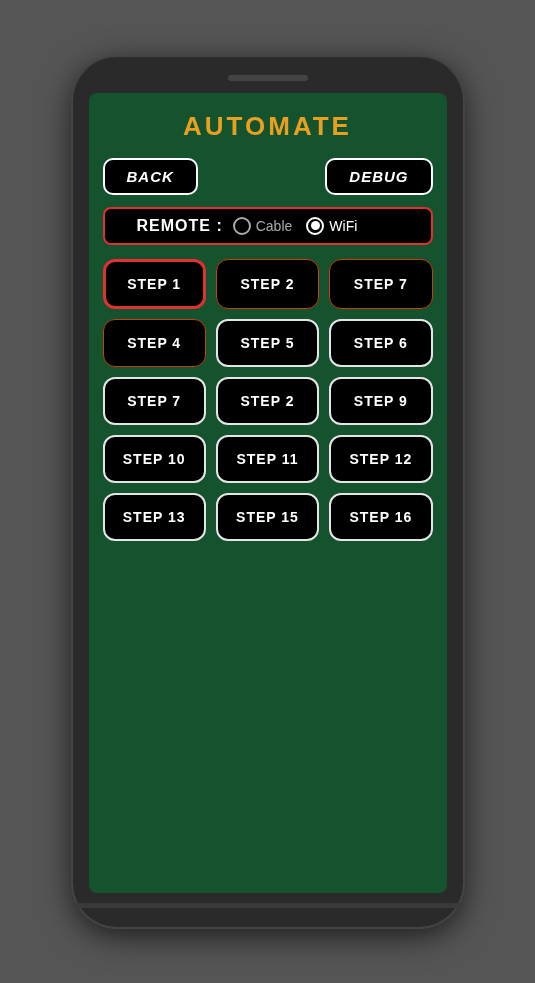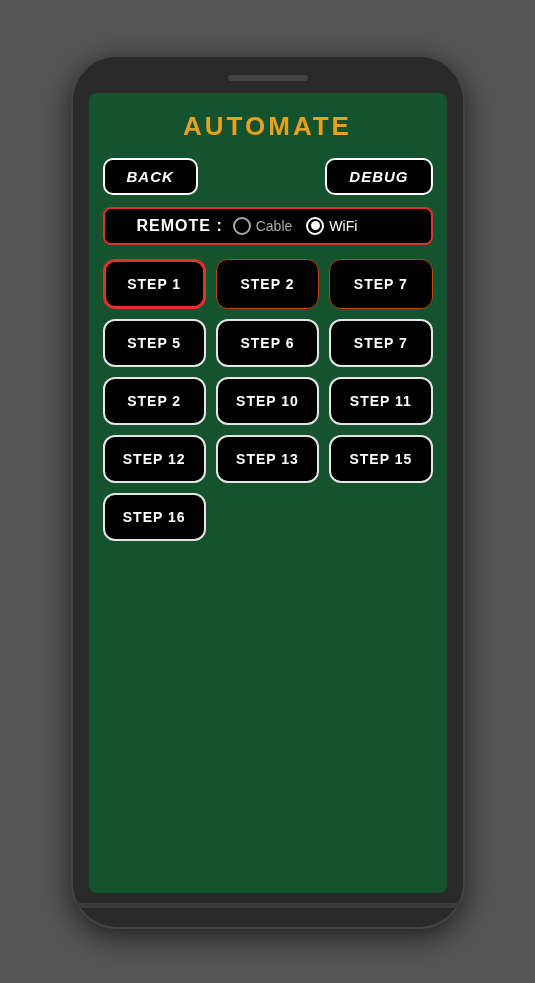--- a/index.html
+++ b/index.html
@@ -204,24 +204,26 @@
       <div class="radio-option">
         <div class="radio-circle selected"></div>
         <span class="radio-text selected-text">WiFi</span>
       </div>
     </div>
 
     <div class="steps-grid" id="steps-grid">
     <button class="step-btn red-border">STEP 1</button>
         <button class="step-btn yellow-border">STEP 2</button>
         <button class="step-btn yellow-border">STEP 7</button>
+        <button class="step-btn yellow-border">STEP 4</button>
         <button class="step-btn">STEP 5</button>
         <button class="step-btn">STEP 6</button>
         <button class="step-btn">STEP 7</button>
         <button class="step-btn">STEP 2</button>
+        <button class="step-btn">STEP 9</button>
         <button class="step-btn">STEP 10</button>
         <button class="step-btn">STEP 11</button>
         <button class="step-btn">STEP 12</button>
         <button class="step-btn">STEP 13</button>
         <button class="step-btn">STEP 15</button>
         <button class="step-btn">STEP 16</button>
       </div>
 
   </div>
   <div class="phone-bottom-bar"></div>

